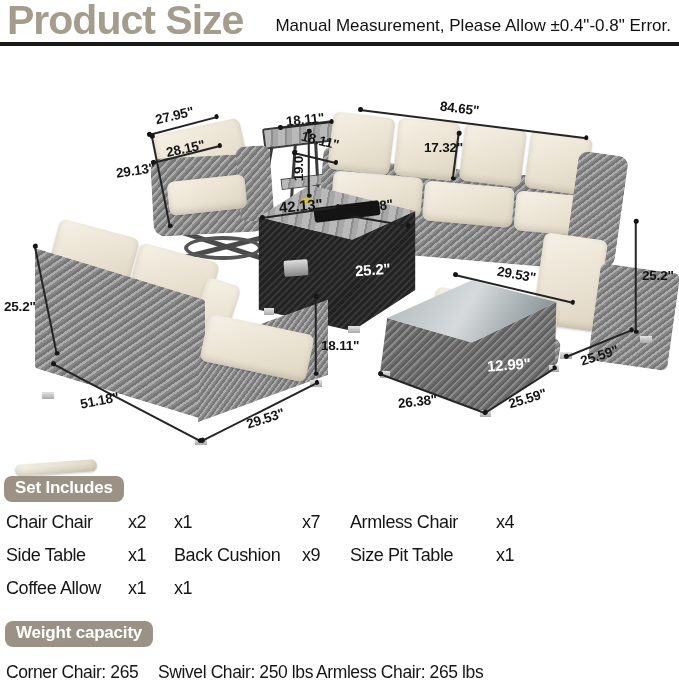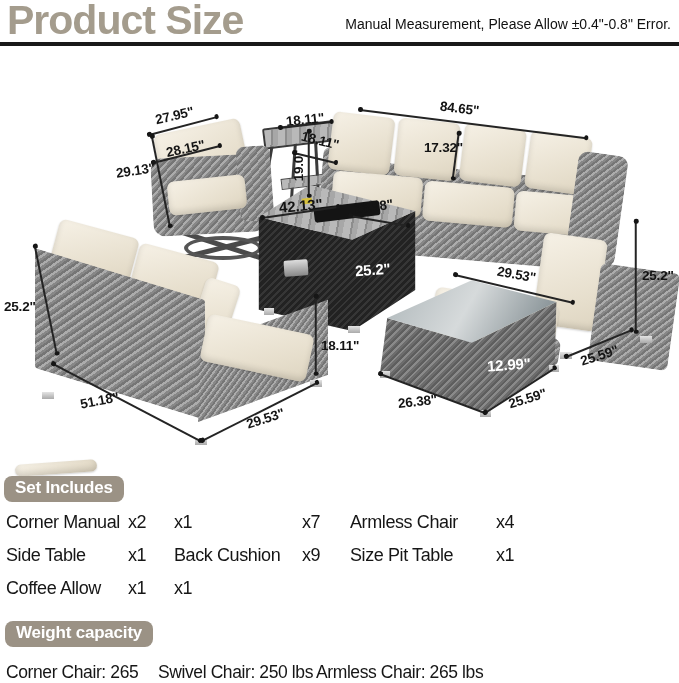--- a/index.html
+++ b/index.html
@@ -1,21 +1,21 @@
 <!DOCTYPE html>
 <html><head>
 <meta charset="utf-8">
 <style>
   html,body{margin:0;padding:0;background:#fff;}
   #app{position:relative;width:679px;height:683px;background:#fff;overflow:hidden;
        font-family:Liberation Sans, sans-serif;color:#1a1a1a;}
   .abs{position:absolute;}
   
   .title{left:7px;top:-4px;font-size:41px;font-weight:bold;letter-spacing:-1px;line-height:48px;}
-  .note{right:8px;top:16px;font-size:14px;color:#111;padding-left:12px;}
+  .note{right:8px;top:16px;font-size:17px;color:#111;padding-left:12px;}
   .rule{left:0;top:42px;width:679px;height:4px;background:#191919;}
   
   .dl{position:absolute;height:1.5px;background:#242424;transform-origin:0 50%;transform:rotate(var(--a,0deg));}
   .dl::before,.dl::after{content:'';position:absolute;width:4.5px;height:4.5px;border-radius:50%;background:#161616;top:-1.7px;}
   .dl::before{left:-2px}.dl::after{right:-2px}
   
   .dlb{position:absolute;font-size:13.5px;color:#141414;white-space:nowrap;transform:rotate(var(--r,0deg));letter-spacing:-0.2px;}
   .dlb.big{font-size:15px;}
   .dlb.wht{color:#fff;font-weight:bold;font-size:15px;}
   
@@ -161,21 +161,21 @@
     <b class="dlb" style="left:508px;top:391px;--r:-17deg">25.59"</b>
     <b class="dlb" style="left:4px;top:299px;">25.2"</b>
     <b class="dlb" style="left:80px;top:393px;--r:-11deg">51.18"</b>
     <b class="dlb" style="left:246px;top:411px;--r:-18deg">29.53"</b>
   </div>
 
   <div class="abs" style="left:4px;top:476px;">
     <span class="badge">Set Includes</span>
   </div>
   <div class="abs grid" style="left:6px;top:511px;width:668px;">
-    <span>Corner Manual</span>
+    <span>Chair Chair</span>
     <span>x2</span>
     <span>x1</span>
     <span>x7</span>
     <span>Armless Chair</span>
     <span>x4</span>
     <span>Side Table</span>
     <span>x1</span>
     <span>Back Cushion</span>
     <span>x9</span>
     <span>Size Pit Table</span>

